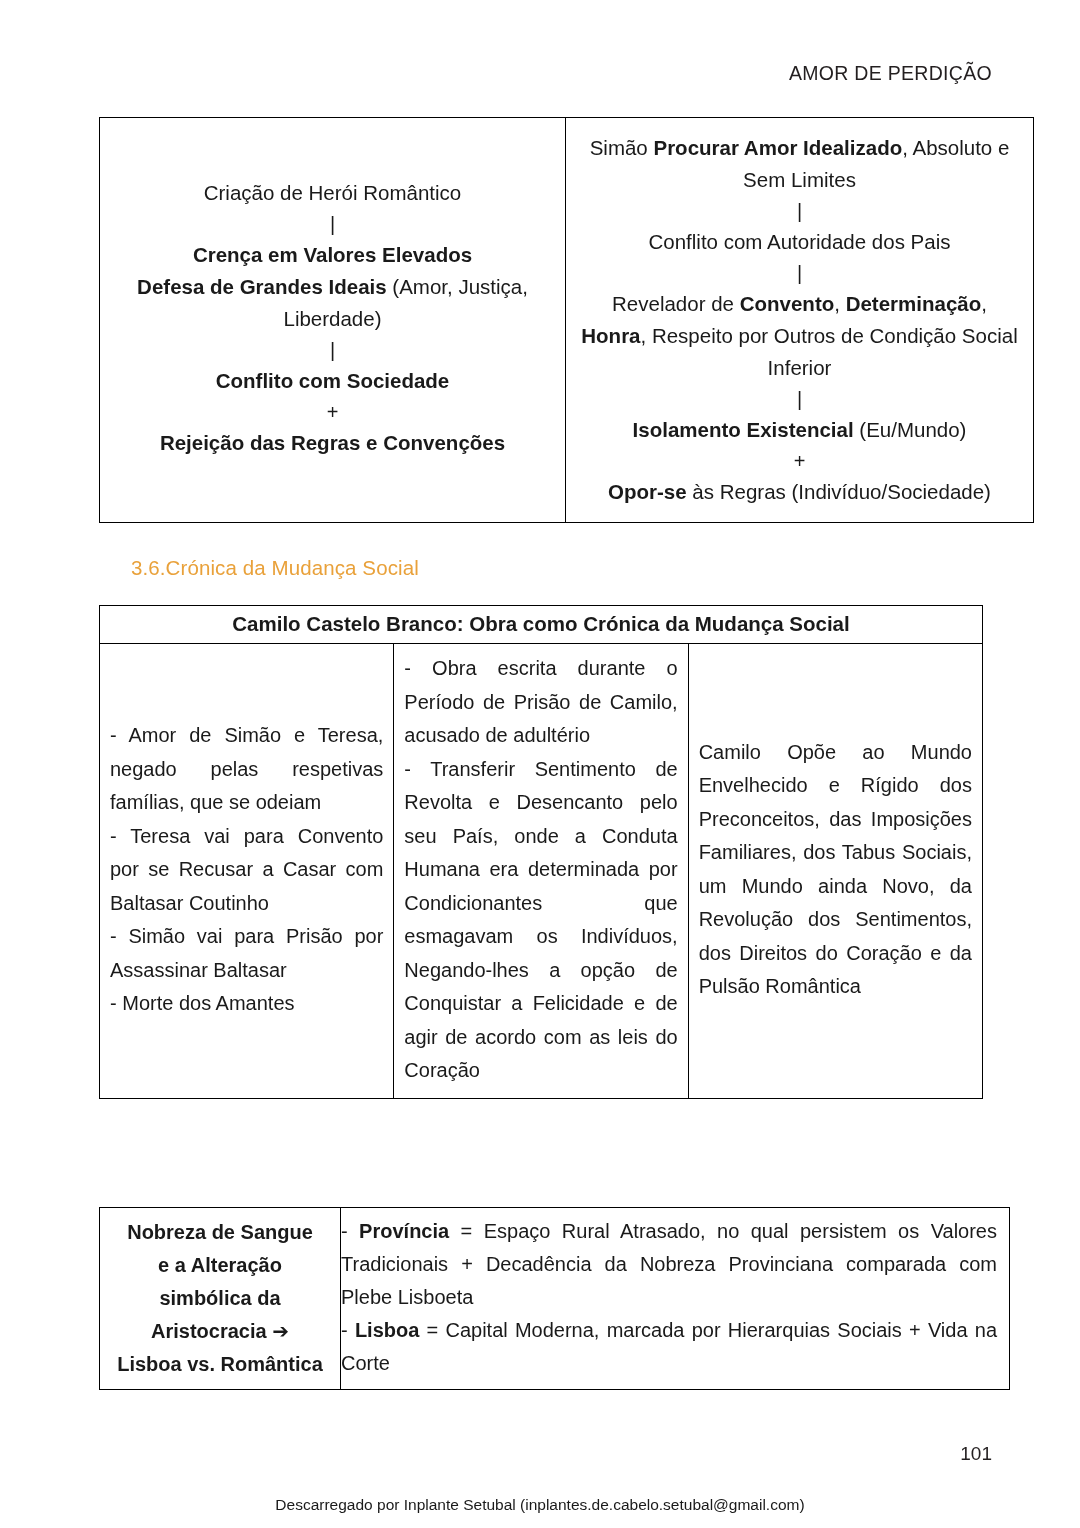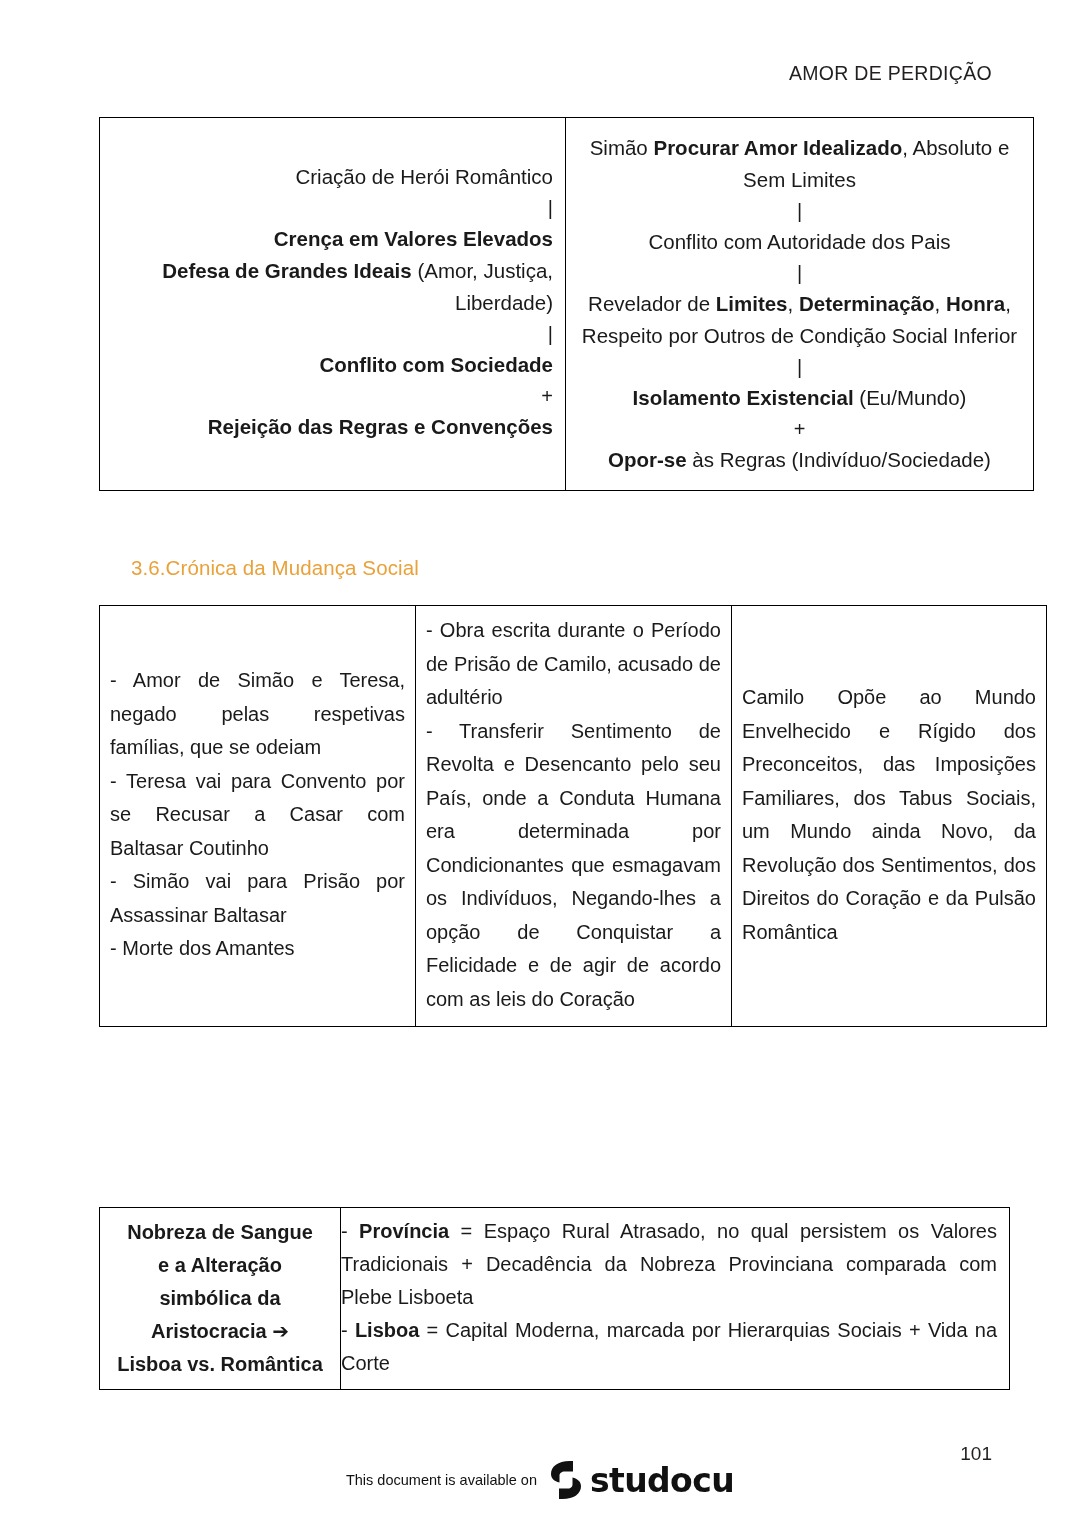--- a/index.html
+++ b/index.html
@@ -51,21 +51,21 @@
     left: 99px;
     top: 117px;
     width: 884px;
   }
   #table-hero td {
     padding: 10px 12px 14px 12px;
     text-align: center;
     font-size: 20.5px;
     line-height: 32px;
   }
-  #table-hero .cell-left  { width: 441px; text-align: right; }
+  #table-hero .cell-left  { width: 441px; }
   #table-hero .cell-right { width: 443px; vertical-align: top; padding-top: 14px;}
   .bar {
     display: block;
     line-height: 30px;
     font-size: 20px;
   }
   b, strong { font-weight: 700; }
 
   
   .section-heading {
@@ -206,34 +206,37 @@
         <span class="bar">|</span>
         <b>Conflito com Sociedade</b>
         <span class="bar">+</span>
         <b>Rejeição das Regras e Convenções</b>
       </td>
       <td class="cell-right">
         <span>Simão </span><b>Procurar Amor Idealizado</b><span>, Absoluto e Sem Limites</span>
         <span class="bar">|</span>
         <span>Conflito com Autoridade dos Pais</span>
         <span class="bar">|</span>
-        <span>Revelador de </span><b>Limites</b><span>, </span><b>Determinação</b><span>, </span><b>Honra</b><span>, Respeito por Outros de Condição Social Inferior</span>
+        <span>Revelador de </span><b>Convento</b><span>, </span><b>Determinação</b><span>, </span><b>Honra</b><span>, Respeito por Outros de Condição Social Inferior</span>
         <span class="bar">|</span>
         <b>Isolamento Existencial</b><span> (Eu/Mundo)</span>
         <span class="bar">+</span>
         <b>Opor-se</b><span> às Regras (Indivíduo/Sociedade)</span>
       </td>
     </tr>
   </tbody>
     </table>
 
   <div class="section-heading">3.6.Crónica da Mudança Social</div>
 
   <table class="tbl" id="table-cronica">
     <tbody>
+        <tr class="title-row">
+      <td colspan="3">Camilo Castelo Branco: Obra como Crónica da Mudança Social</td>
+    </tr>
     <tr class="body-row">
       <td class="c1" style="white-space:pre-line">- Amor de Simão e Teresa, negado pelas respetivas famílias, que se odeiam
 - Teresa vai para Convento por se Recusar a Casar com Baltasar Coutinho
 - Simão vai para Prisão por Assassinar Baltasar
 - Morte dos Amantes</td>
       <td class="c2" style="white-space:pre-line">- Obra escrita durante o Período de Prisão de Camilo, acusado de adultério
 - Transferir Sentimento de Revolta e Desencanto pelo seu País, onde a Conduta Humana era determinada por Condicionantes que esmagavam os Indivíduos, Negando-lhes a opção de Conquistar a Felicidade e de agir de acordo com as leis do Coração</td>
       <td class="c3">Camilo Opõe ao Mundo Envelhecido e Rígido dos Preconceitos, das Imposições Familiares, dos Tabus Sociais, um Mundo ainda Novo, da Revolução dos Sentimentos, dos Direitos do Coração e da Pulsão Romântica</td>
     </tr>
   </tbody>
@@ -253,25 +256,16 @@
       <td class="body-cell">
         <span>- </span><b>Província</b><span> = Espaço Rural Atrasado, no qual persistem os Valores Tradicionais + Decadência da Nobreza Provinciana comparada com Plebe Lisboeta</span><br>
         <span>- </span><b>Lisboa</b><span> = Capital Moderna, marcada por Hierarquias Sociais + Vida na Corte</span>
       </td>
     </tr>
   </tbody>
     </table>
 
   <div class="page-number">101</div>
 
-  <div class="studocu-bar">
-    <span class="studocu-avail">This document is available on</span>
-    <span class="studocu-logo">
-      <svg class="studocu-mark" viewBox="0 0 34 38">
-        <path d="M20.5 0 C9 0 2 5.5 2 12.8 C2 17.4 5.2 20.3 10.5 21.6 L10.5 14.6 C10.5 12.2 12.6 10.4 15.8 10.4 L24 10.4 L24 0 Z" fill="#111"></path>
-        <path d="M13.5 38 C25 38 32 32.5 32 25.2 C32 20.6 28.8 17.7 23.5 16.4 L23.5 23.4 C23.5 25.8 21.4 27.6 18.2 27.6 L10 27.6 L10 38 Z" fill="#111"></path>
-      </svg>
-      <span class="studocu-word">studocu</span>
-    </span>
-  </div>
-
+
+  <div class="download-line">Descarregado por Inplante Setubal (inplantes.de.cabelo.setubal@gmail.com)</div>
 
 </div>
 
 </body></html>

